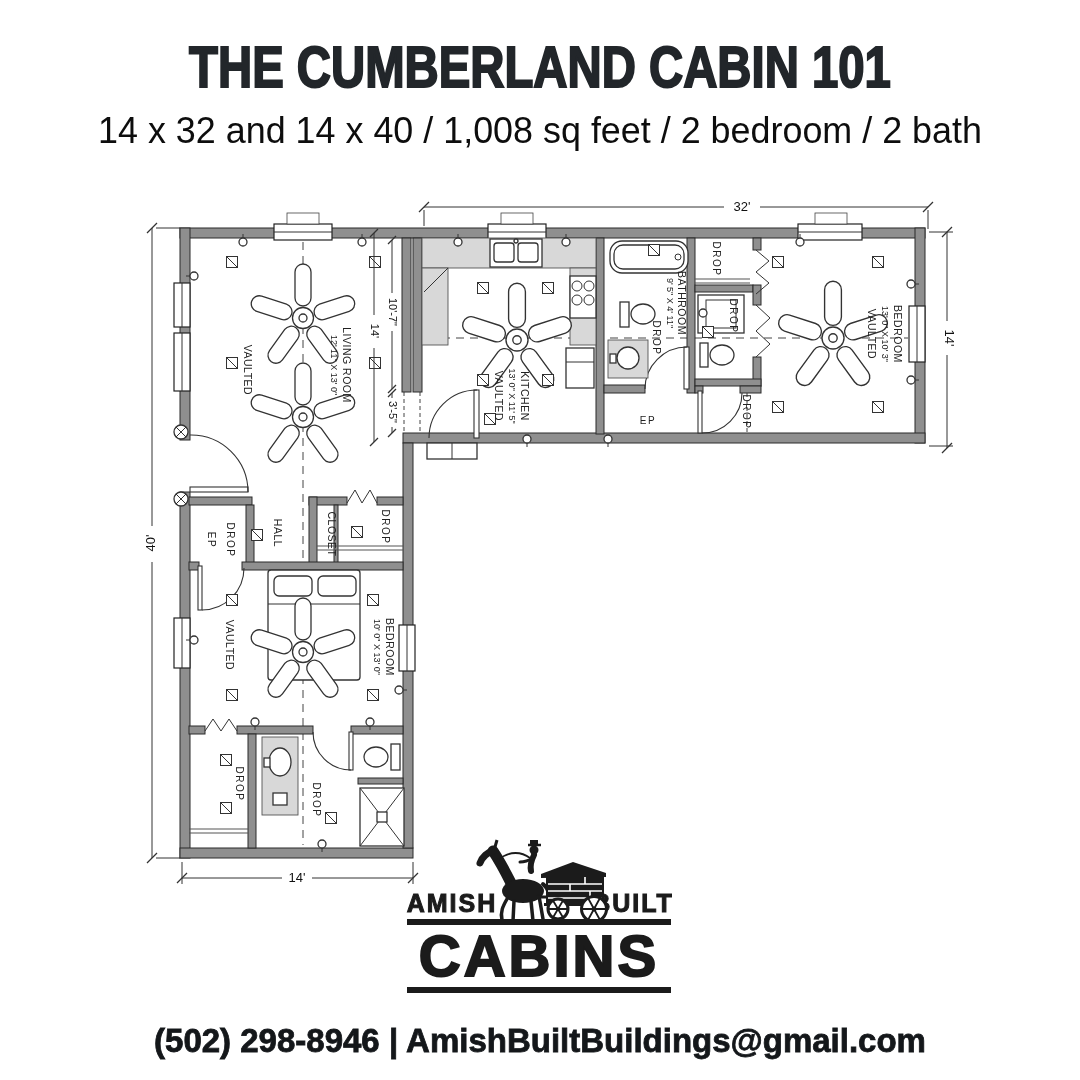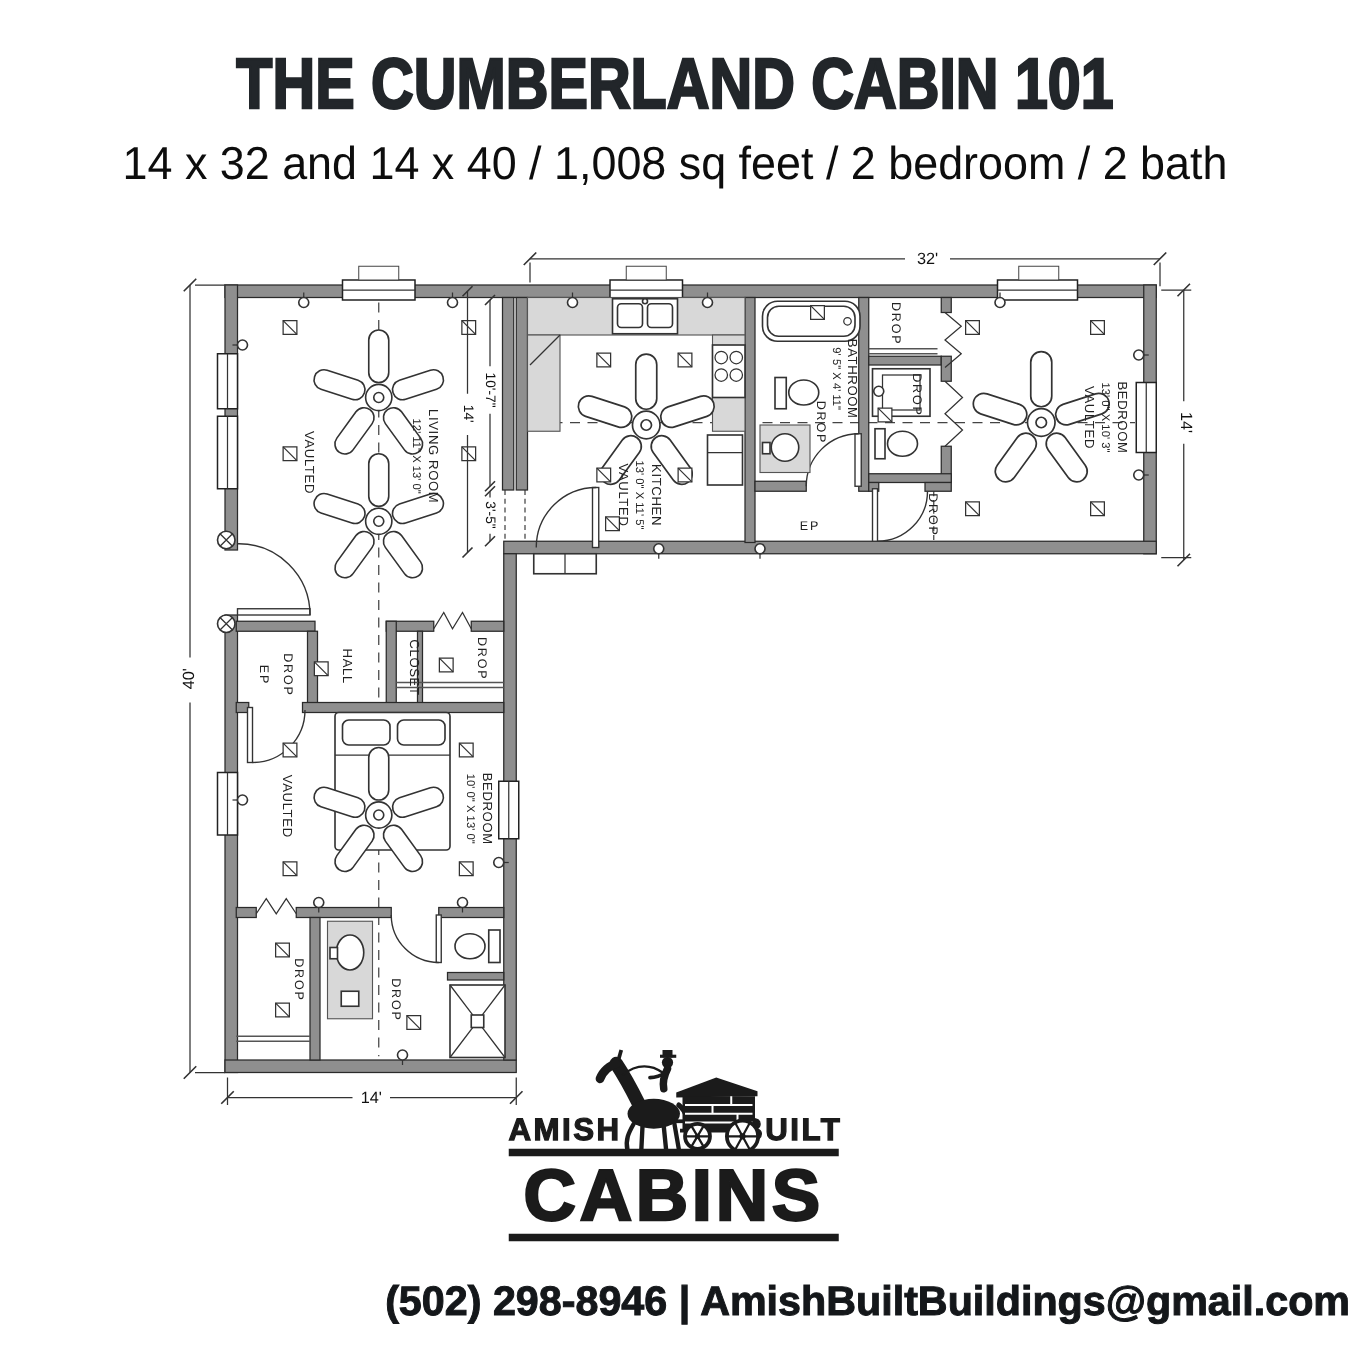--- a/index.html
+++ b/index.html
@@ -2,21 +2,21 @@
 <html><head>
 <meta charset="utf-8">
 <style>
   html,body{margin:0;padding:0;width:1080px;height:1080px;background:#ffffff;
     font-family:"Liberation Sans",sans-serif;position:relative;overflow:hidden;}
   .page-title{margin:34px 0 0 0;text-align:center;font-size:57px;font-weight:700;
     color:#22262a;-webkit-text-stroke:2px #22262a;letter-spacing:0px;
     transform:scaleX(0.83);transform-origin:50% 50%;}
   .page-subtitle{margin:10px 0 0 0;text-align:center;font-size:37px;font-weight:400;
     color:#0d0d0d;transform:scaleX(0.97);transform-origin:50% 50%;}
-  .contact-bar{position:absolute;left:0;top:1022px;width:1080px;text-align:right;
+  .contact-bar{position:absolute;left:0;top:1022px;width:1080px;text-align:center;
     font-size:33px;font-weight:700;color:#14171a;-webkit-text-stroke:0.8px #14171a;}
   svg.plan{position:absolute;left:0;top:0;width:1080px;height:1080px;}
   
   .wall{fill:#8f8f8f;stroke:#2a2a2a;stroke-width:1;}
   .win{fill:#ffffff;stroke:#222;stroke-width:1.2;}
   .tab{fill:#ffffff;stroke:#444;stroke-width:0.8;}
   .fx{fill:#ffffff;stroke:#333;stroke-width:1.3;}
   .es{fill:#ffffff;stroke:#333;stroke-width:1;}
   .cnt{fill:#d8d8d8;stroke:#555;stroke-width:0.9;}
   .arc{fill:none;stroke:#333;stroke-width:1.1;}

